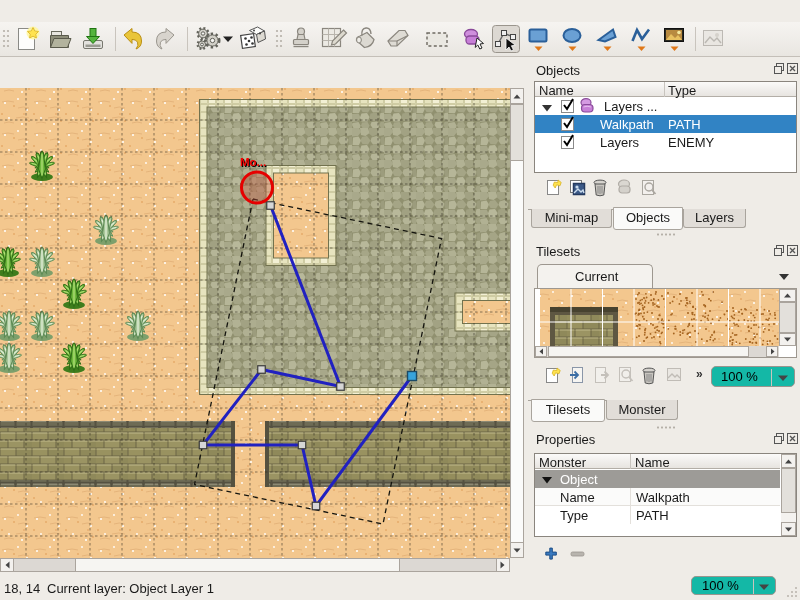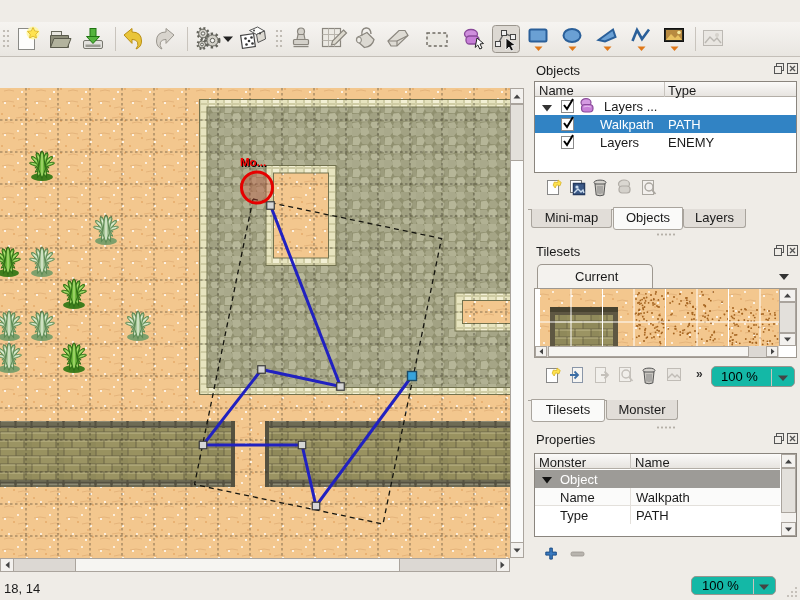--- a/index.html
+++ b/index.html
@@ -820,20 +820,21 @@
       <path d="M4 73.5 L11 73.5 L7.5 77.5 Z" fill="#444"></path>
     </svg>
 
   <svg class="abs" style="left:545px;top:546px" width="42" height="16" viewBox="0 0 42 16">
     <path d="M7 1.5 L9.5 1.5 L9.5 5.5 L13.5 5.5 L13.5 8.5 L9.5 8.5 L9.5 12.5 L7 12.5 L7 8.5 L3 8.5 L3 5.5 L7 5.5 Z" transform="translate(-2.2,0.6)" fill="#3a7abf" stroke="#1d4e86" stroke-width="1"></path>
     <rect x="26" y="6" width="13" height="4" rx="1.5" fill="#b8b4ae" stroke="#9a968f" stroke-width="0.8"></rect>
   </svg>
 
 
   <div class="abs t13" style="left:4px;top:581px">18, 14</div>
+  <div class="abs t13" style="left:47px;top:581px">Current layer: Object Layer 1</div>
   <div class="combo" style="left:691px;top:576px;width:85px;height:19px">
     <span style="position:absolute;left:10px;top:1px;font-size:13px">100 %</span>
     <div style="position:absolute;right:21px;top:2px;width:1px;height:15px;background:#c9c4bd"></div>
     <svg style="position:absolute;right:5px;top:6px" width="12" height="8" viewBox="0 0 12 8">
         <path d="M1 1.5 L11 1.5 L6 7 Z" fill="#444"></path>
       </svg>
   </div>
   <svg class="abs" style="left:786px;top:586px" width="12" height="12" viewBox="0 0 12 12">
       <g fill="#b8b3ab">
         <circle cx="10" cy="2" r="1"></circle>

